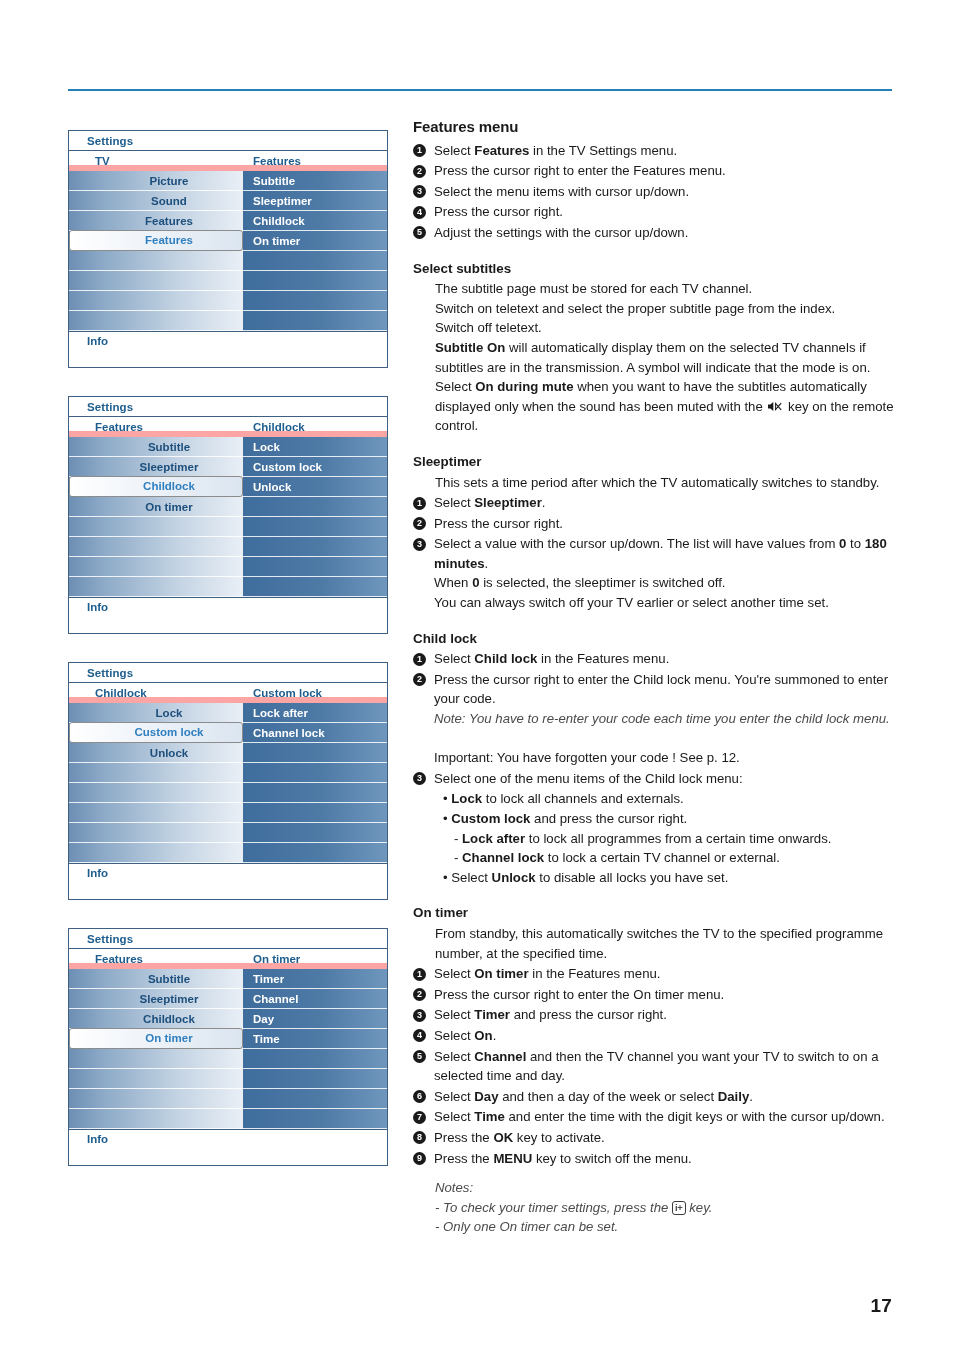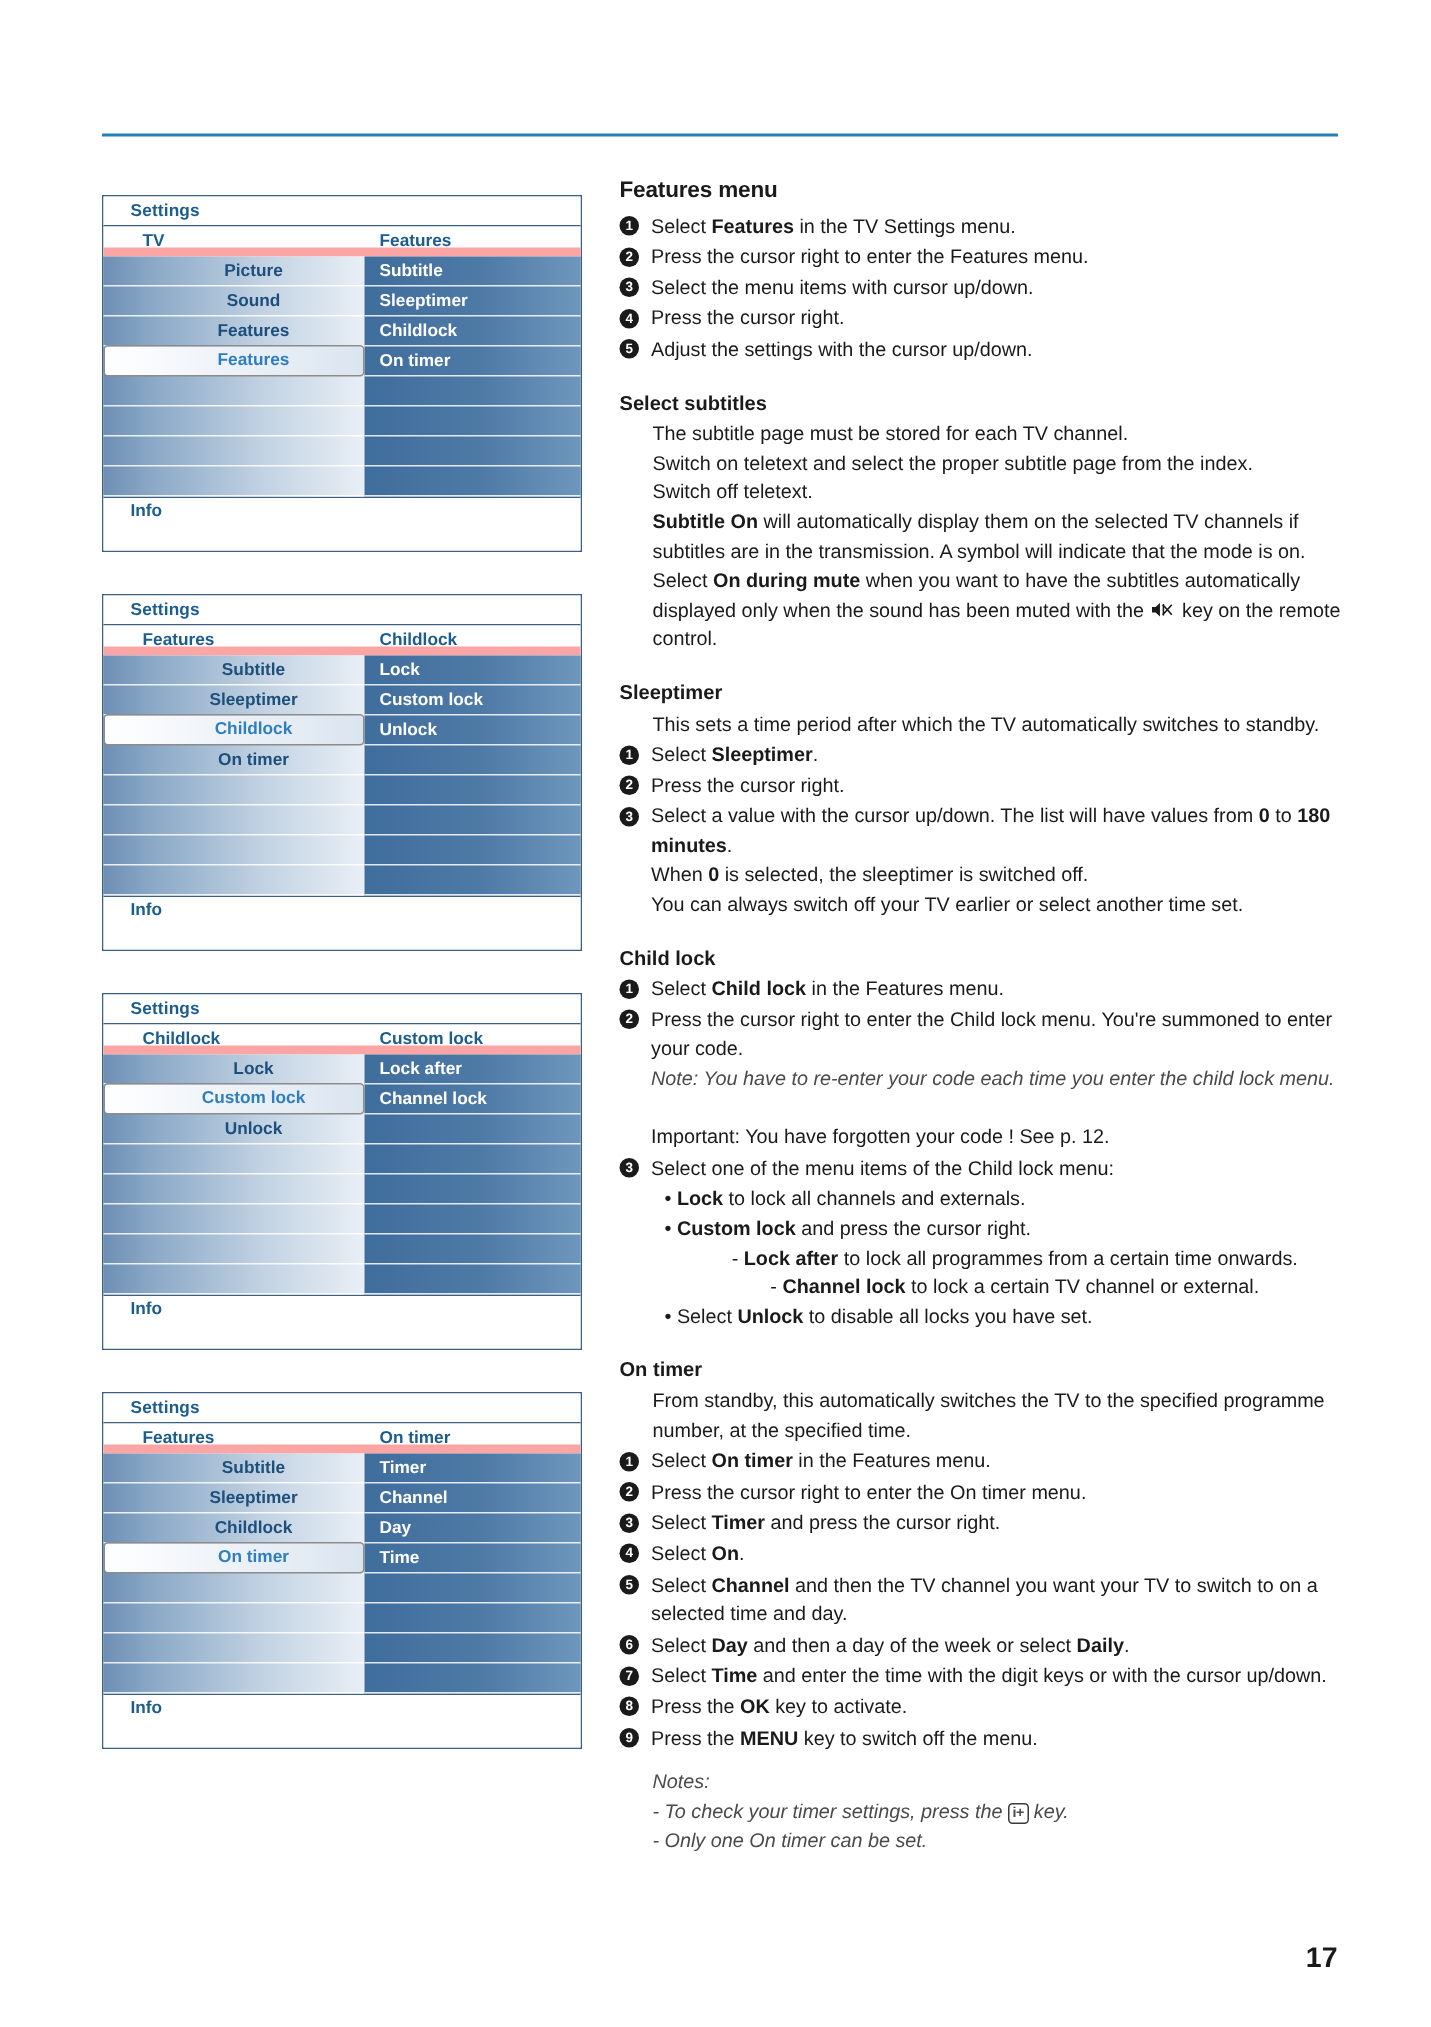--- a/index.html
+++ b/index.html
@@ -178,21 +178,21 @@
   .step-text { flex: 1; }
   .note {
     font-style: italic;
     color: #4a4a4a;
   }
   .bullets {
     margin: 0 0 0 30px;
   }
   .bullets .b { text-indent: -9px; padding-left: 9px; }
   .bullets .ind { margin-left: 11px; }
-  .bullets .dash { text-indent: -10px; padding-left: 10px; margin-left: 11px; text-align: center; }
+  .bullets .dash { text-indent: -10px; padding-left: 10px; margin-left: 11px; }
   b { font-weight: bold; }
 
   
   .key-ip {
     display: inline-block;
     border: 1.6px solid #3a3a3a;
     border-radius: 3px;
     font-size: 9.5px;
     font-weight: bold;
     font-style: normal;

